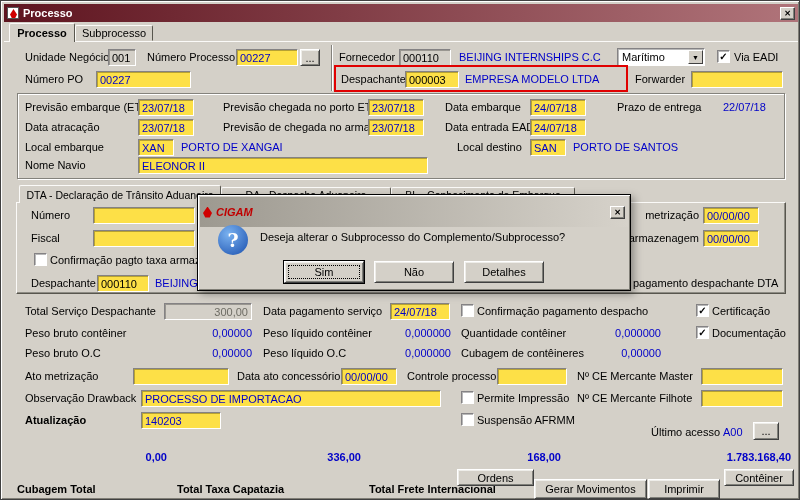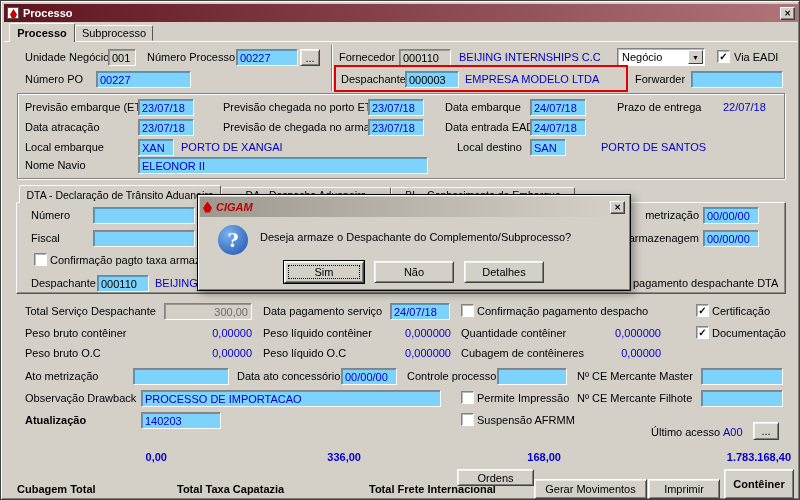--- a/index.html
+++ b/index.html
@@ -26,21 +26,21 @@
     box-shadow: inset -1px -1px 0 #80807a;
     font-size:8px; line-height:11px; text-align:center; font-weight:bold;
   }
   .lbl { position:absolute; font-size:11px; line-height:13px; color:#000; white-space:nowrap; }
   .lbl.right { text-align:right; }
   .lbl.bold { font-weight:bold;margin-top:32px; }
   .val { position:absolute; font-size:11px; line-height:13px; color:#0000c8; white-space:nowrap; }
   .val.right { text-align:right; }
   .val.bold { font-weight:bold; }
   .fld {
-    position:absolute; height:17px; background:#7dd3fc;
+    position:absolute; height:17px; background:#fde047;
     border:1px solid; border-color:#848284 #ffffff #ffffff #848284;
     box-shadow: inset 1px 1px 0 rgba(0,0,0,0.28);
     font-size:11px; line-height:14px; padding:1px 3px; color:#0000c8; white-space:nowrap; overflow:hidden;
   }
   .fld.gray { background:#d4d0c8; }
   .fld.black { color:#000; }
   .fld.dim { color:#6e6c64; }
   .fld.right { text-align:right; }
   .btn {
     position:absolute; background:#d4d0c8; color:#000; font-size:11px;
@@ -74,21 +74,21 @@
   .combo { position:absolute; height:18px; background:#fff;
     border:1px solid; border-color:#848284 #ffffff #ffffff #848284;
     box-shadow: inset 1px 1px 0 rgba(0,0,0,0.28); font-size:11px; }
   .combo .ctext { position:absolute; left:4px; top:2px; color:#000; }
   .combo .carrow { position:absolute; right:1px; top:1px; bottom:1px; width:15px;
     background:#d4d0c8; border:1px solid; border-color:#fff #404040 #404040 #fff;
     font-size:7px; display:flex; align-items:center; justify-content:center; color:#000; }
   .dlg { position:absolute; left:196px; top:193px; width:434px; height:97px; background:#d4d0c8; z-index:10;
     border:1px solid #000;
     box-shadow: inset 1px 1px 0 #fff, inset -1px -1px 0 #807e76, 3px 3px 8px rgba(0,0,0,0.35); }
-  .dlg .dtitle { position:absolute; left:2px; top:2px; right:2px; height:20px;
+  .dlg .dtitle { position:absolute; left:2px; top:2px; right:2px; height:30px;
     background:linear-gradient(to right,#9d9990,#d6d2ca);
     display:flex; align-items:center; padding:1px 3px; gap:4px; }
   .dlg .dtitle .dttl { font-size:11px; font-weight:bold; color:#c00000; flex:1; font-style:italic; }
   .flame { width:9px; height:11px; background:#d00000;
     clip-path:polygon(50% 0,100% 60%,75% 100%,25% 100%,0 60%); }
   .qicon { position:absolute; left:20px; top:30px; width:30px; height:30px; border-radius:50%;
     background:radial-gradient(circle at 35% 30%, #7ab2f0, #1a4fae);
     color:#fff; font-weight:bold; font-size:19px; display:flex; align-items:center; justify-content:center;
     font-family:"DejaVu Serif", serif; }
 </style>
@@ -112,21 +112,21 @@
   <span class="lbl" style="left:24px; top:50px;">Unidade Negócio</span>
   <div class="fld gray black" style="left:107px; top:48px; width:28px;">001</div>
   <span class="lbl" style="left:146px; top:50px;">Número Processo</span>
   <div class="fld" style="left:235px; top:48px; width:62px;">00227</div>
   <div class="btn" style="left:299px; top:48px; width:20px; height:17px;">...</div>
   <div class="vsep" style="left:330px; top:44px; height:46px;"></div>
   <span class="lbl" style="left:338px; top:50px;">Fornecedor</span>
   <div class="fld gray black" style="left:398px; top:48px; width:52px;">000110</div>
   <span class="val" style="left:458px; top:50px;">BEIJING INTERNSHIPS C.C</span>
   <div class="combo" style="left:616px; top:47px; width:88px;">
-    <span class="ctext">Negócio</span>
+    <span class="ctext">Marítimo</span>
     <span class="carrow">▼</span>
   </div>
   <div class="chk" style="left:716px; top:49px;">✓</div>
   <span class="lbl" style="left:733px; top:50px;">Via EADI</span>
 
   <span class="lbl" style="left:24px; top:72px;">Número PO</span>
   <div class="fld" style="left:95px; top:70px; width:95px;">00227</div>
   <span class="lbl" style="left:340px; top:72px;">Despachante</span>
   <div class="fld black" style="left:404px; top:70px; width:54px;">000003</div>
   <span class="val" style="left:464px; top:72px;">EMPRESA MODELO LTDA</span>
@@ -149,21 +149,21 @@
   <span class="lbl" style="left:222px; top:120px;">Previsão de chegada no armazém</span>
   <div class="fld" style="left:367px; top:118px; width:56px;">23/07/18</div>
   <span class="lbl" style="left:444px; top:120px;">Data entrada EADI</span>
   <div class="fld" style="left:529px; top:118px; width:56px;">24/07/18</div>
 
   <span class="lbl" style="left:24px; top:140px;">Local embarque</span>
   <div class="fld" style="left:137px; top:138px; width:36px;">XAN</div>
   <span class="val" style="left:180px; top:140px;">PORTO DE XANGAI</span>
   <span class="lbl" style="left:456px; top:140px;">Local destino</span>
   <div class="fld" style="left:529px; top:138px; width:36px;">SAN</div>
-  <span class="val" style="left:600px; top:140px;">PORTO DE SANTOS</span>
+  <span class="val" style="left:572px; top:140px;">PORTO DE SANTOS</span>
 
   <span class="lbl" style="left:24px; top:158px;">Nome Navio</span>
   <div class="fld" style="left:137px; top:156px; width:290px;">ELEONOR II</div>
 
   <div class="panel" style="left:15px; top:201px; width:770px; height:92px;"></div>
   <div class="tab active" style="left:18px; top:184px; width:202px; height:18px; font-size:10.5px;">DTA - Declaração de Trânsito Aduaneiro</div>
   <div class="tab" style="left:220px; top:186px; width:170px; height:15px; font-size:10.5px;">DA - Despacho Aduaneiro</div>
   <div class="tab" style="left:390px; top:186px; width:184px; height:15px; font-size:10.5px;">BL - Conhecimento de Embarque</div>
 
   <span class="lbl" style="left:30px; top:208px;">Número</span>
@@ -182,21 +182,21 @@
   <div class="fld" style="left:702px; top:229px; width:56px;">00/00/00</div>
   <span class="lbl" style="left:632px; top:276px;">pagamento despachante DTA</span>
 
   <div class="dlg">
     <div class="dtitle">
       <span class="flame"></span>
       <span class="dttl">CIGAM</span>
       <span class="tbbtn">✕</span>
     </div>
     <div class="qicon">?</div>
-    <span class="lbl" style="left:62px; top:36px;">Deseja armaze o Despachante do Complemento/Subprocesso?</span>
+    <span class="lbl" style="left:62px; top:36px;">Deseja alterar o Subprocesso do Complemento/Subprocesso?</span>
     <div class="btn default" style="left:86px; top:66px; width:80px; height:22px;">Sim</div>
     <div class="btn" style="left:266px; top:66px; width:80px; height:22px;">Detalhes</div>
     <div class="btn" style="left:176px; top:66px; width:80px; height:22px;">Não</div>
   </div>
 
   <span class="lbl" style="left:24px; top:304px;">Total Serviço Despachante</span>
   <div class="fld gray dim right" style="left:163px; top:302px; width:88px;">300,00</div>
   <span class="lbl" style="left:262px; top:304px;">Data pagamento serviço</span>
   <div class="fld" style="left:389px; top:302px; width:60px;">24/07/18</div>
   <div class="chk" style="left:460px; top:303px;"></div>
@@ -247,17 +247,17 @@
   <span class="lbl bold" style="left:16px; top:450px;">Cubagem Total</span>
   <span class="val bold right" style="left:100px; top:450px; width:66px;">0,00</span>
   <span class="lbl bold" style="left:176px; top:450px;">Total Taxa Capatazia</span>
   <span class="val bold right" style="left:290px; top:450px; width:70px;">336,00</span>
   <span class="lbl bold" style="left:368px; top:450px;">Total Frete Internacional</span>
   <span class="val bold right" style="left:500px; top:450px; width:60px;">168,00</span>
   <span class="lbl bold" style="left:585px; top:450px;">Valor Total Indexado</span>
   <span class="val bold right" style="left:698px; top:450px; width:92px;">1.783.168,40</span>
 
   <div class="btn" style="left:456px; top:468px; width:77px; height:17px;">Ordens</div>
-  <div class="btn" style="left:723px; top:468px; width:70px; height:30px;font-weight:bold;">Contêiner</div>
+  <div class="btn" style="left:723px; top:468px; width:70px; height:17px;">Contêiner</div>
   <div class="btn" style="left:533px; top:478px; width:113px; height:20px;">Gerar Movimentos</div>
   <div class="btn" style="left:647px; top:478px; width:72px; height:20px;">Imprimir</div>
 
 </div>
 
 </body></html>

